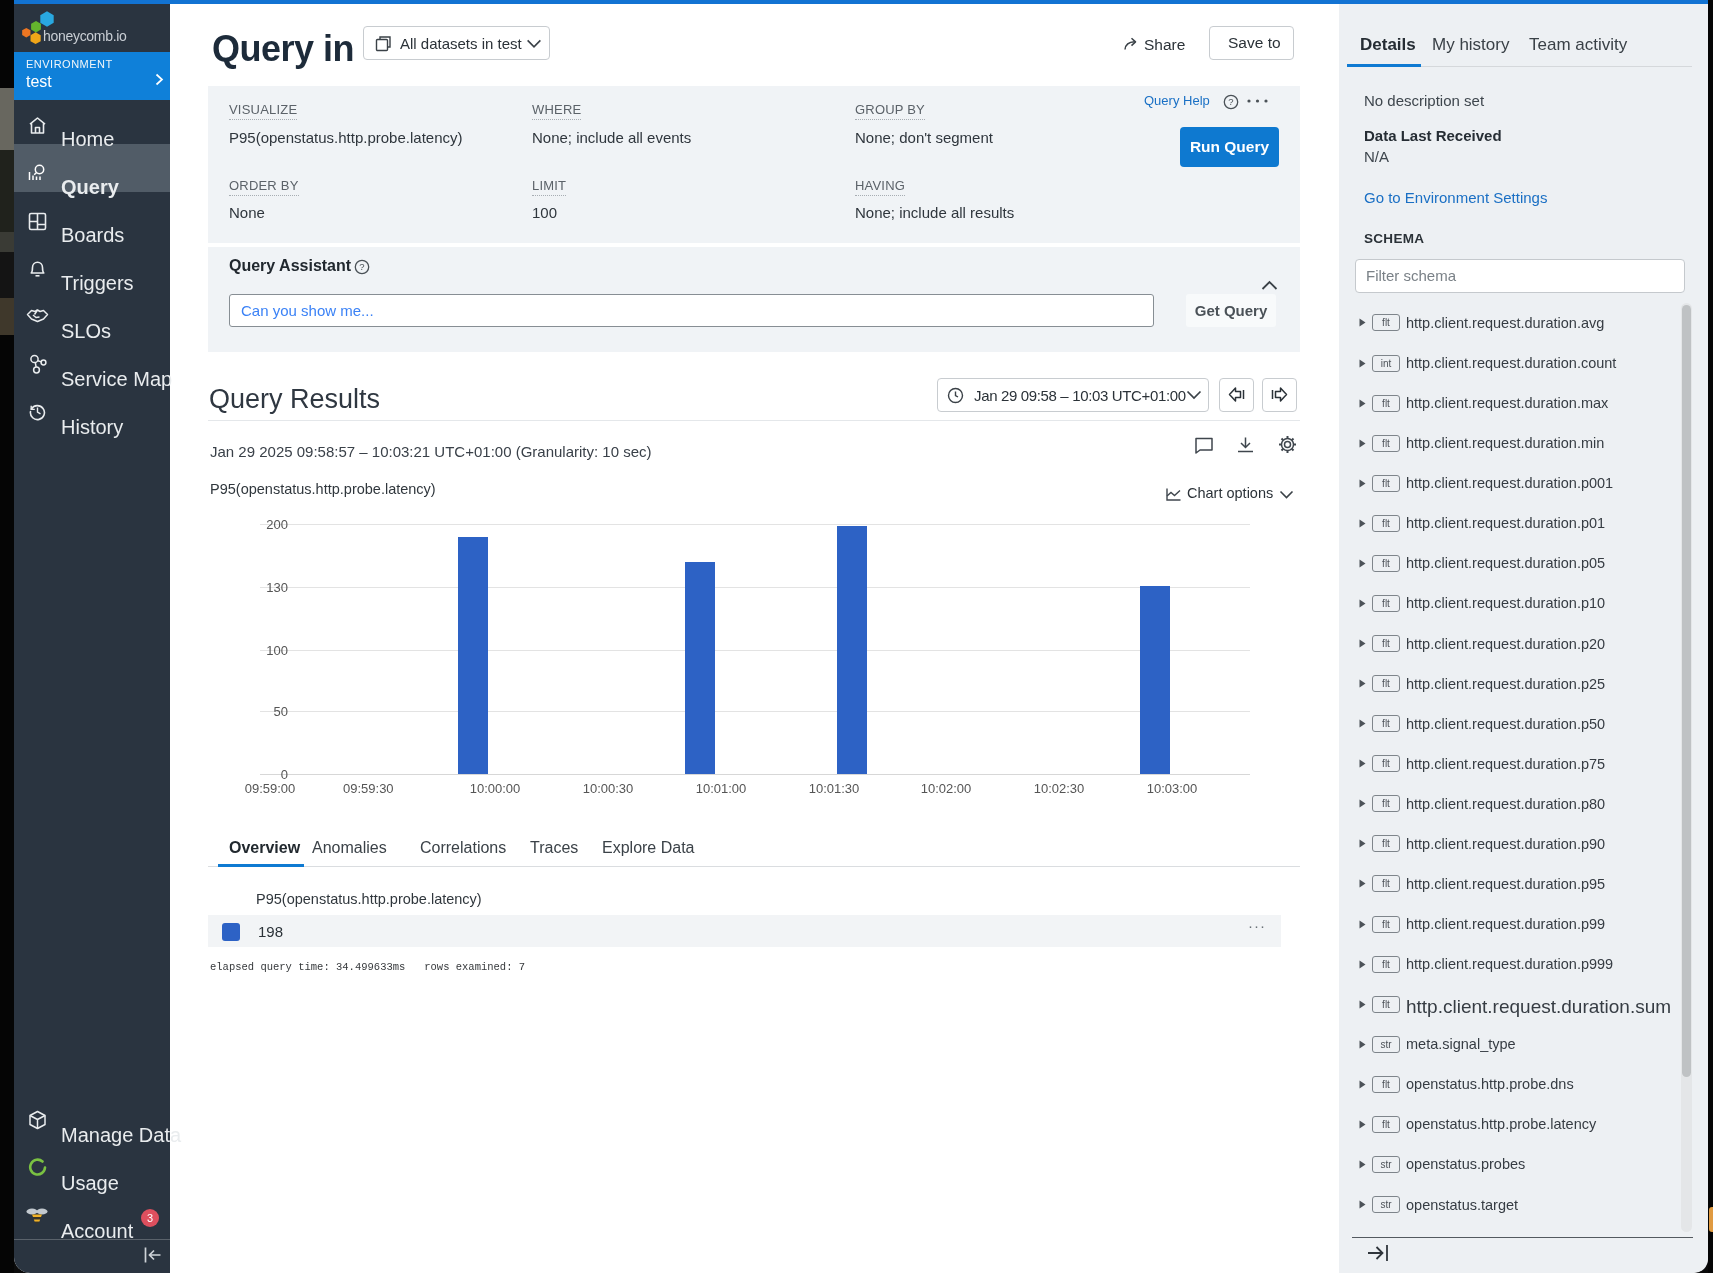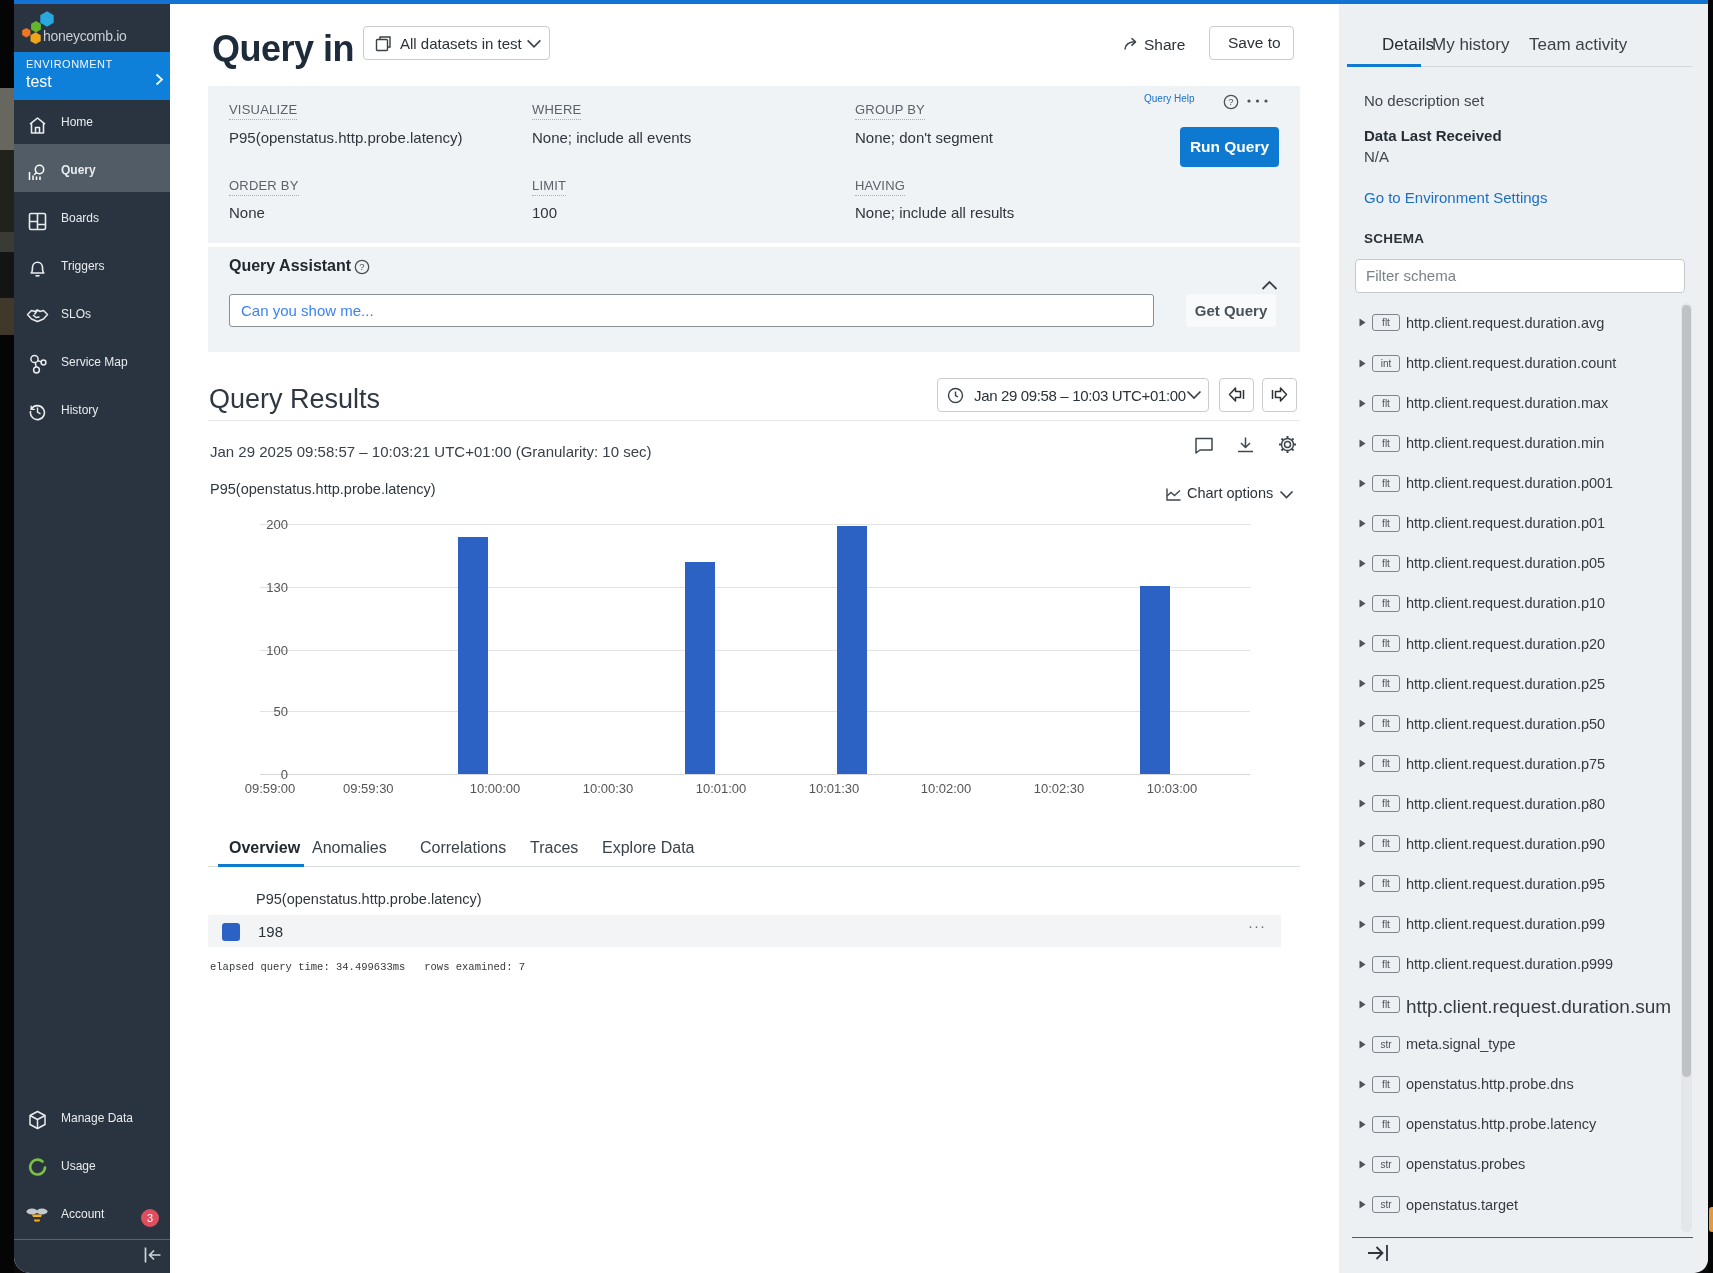--- a/index.html
+++ b/index.html
@@ -3,21 +3,21 @@
 <meta charset="utf-8">
 <style>
   * { margin:0; padding:0; box-sizing:border-box; }
   html,body { width:1713px; height:1273px; background:#0b0b0b; font-family:"Liberation Sans", sans-serif; }
   #page { position:relative; width:1713px; height:1273px; overflow:hidden; }
   .abs { position:absolute; }
   #window { left:14px; top:0; width:1694px; height:1273px; background:#fff; border-radius:0 0 16px 16px; overflow:hidden; }
   .lbl { font-size:13px; color:#5b6269; letter-spacing:.2px; border-bottom:1px dotted #a7adb3; padding-bottom:2px; display:inline-block; }
   .val { font-size:15px; color:#2f363d; }
   .navrow { left:14px; width:156px; height:48px; }
-  .navtxt { left:61px; font-size:12px; color:#e9ecee; }
+  .navtxt { left:61px; font-size:20px; color:#e9ecee;margin-top:13px; }
 </style>
 </head>
 <body>
 <div id="page">
 
   <div class="abs" id="leftstrip" style="left:0;top:0;width:14px;height:1273px;background:#050505;"></div>
   <div class="abs" style="left:0;top:88px;width:14px;height:62px;background:#68675f;"></div>
   <div class="abs" style="left:0;top:150px;width:14px;height:82px;background:#20221c;"></div>
   <div class="abs" style="left:0;top:232px;width:14px;height:20px;background:#3a3b35;"></div>
   <div class="abs" style="left:0;top:252px;width:14px;height:46px;background:#141414;"></div>
@@ -159,21 +159,21 @@
   <div class="abs lbl" style="left:229px;top:178px;">ORDER BY</div>
   <div class="abs val" style="left:229px;top:204px;">None</div>
   <div class="abs lbl" style="left:532px;top:102px;">WHERE</div>
   <div class="abs val" style="left:532px;top:129px;">None; include all events</div>
   <div class="abs lbl" style="left:532px;top:178px;">LIMIT</div>
   <div class="abs val" style="left:532px;top:204px;">100</div>
   <div class="abs lbl" style="left:855px;top:102px;">GROUP BY</div>
   <div class="abs val" style="left:855px;top:129px;">None; don't segment</div>
   <div class="abs lbl" style="left:855px;top:178px;">HAVING</div>
   <div class="abs val" style="left:855px;top:204px;">None; include all results</div>
-  <div class="abs" style="left:1144px;top:93px;font-size:10px;color:#1a70c5;">Query Help</div>
+  <div class="abs" style="left:1144px;top:93px;font-size:13px;color:#1a70c5;">Query Help</div>
   <svg class="abs" style="left:1223px;top:94px;" width="16" height="16" viewBox="0 0 16 16">
       <circle cx="8" cy="8" r="6.7" fill="none" stroke="#4a5157" stroke-width="1.3"></circle>
       <text x="8" y="11.4" font-size="9.5" fill="#4a5157" text-anchor="middle" font-family="Liberation Sans">?</text>
     </svg>
   <svg class="abs" style="left:1247px;top:99px;" width="22" height="4" viewBox="0 0 22 4">
       <g fill="#4a5157">
         <circle cx="2" cy="2" r="1.6"></circle>
         <circle cx="10.5" cy="2" r="1.6"></circle>
         <circle cx="19" cy="2" r="1.6"></circle>
       </g>
@@ -294,21 +294,21 @@
 
   <div class="abs" style="left:256px;top:891px;font-size:14.5px;color:#30373d;">P95(openstatus.http.probe.latency)</div>
   <div class="abs" style="left:208px;top:915px;width:1073px;height:32px;background:#f2f4f6;"></div>
   <div class="abs" style="left:222px;top:923px;width:18px;height:18px;border-radius:3px;background:#2d62c5;"></div>
   <div class="abs" style="left:258px;top:923px;font-size:15px;color:#2b3238;">198</div>
   <div class="abs" style="left:1248px;top:917px;font-size:15px;color:#6a7177;letter-spacing:1px;">···</div>
   <div class="abs" style="left:210px;top:961px;font-size:10.5px;color:#36393c;font-family:'Liberation Mono',monospace;">elapsed query time: 34.499633ms&nbsp;&nbsp;&nbsp;rows examined: 7</div>
 
   <div class="abs" id="rightpanel" style="left:1339px;top:4px;width:369px;height:1269px;background:#edf0f3;border-radius:0 0 14px 0;"></div>
 
-  <div class="abs" style="left:1360px;top:35px;font-size:17px;font-weight:normal;color:#262d34;margin-left:22px;">Details</div>
+  <div class="abs" style="left:1360px;top:35px;font-size:17px;font-weight:bold;color:#262d34;">Details</div>
   <div class="abs" style="left:1432px;top:35px;font-size:17px;color:#3a4147;">My history</div>
   <div class="abs" style="left:1529px;top:35px;font-size:17px;color:#3a4147;">Team activity</div>
   <div class="abs" style="left:1347px;top:66px;width:345px;height:1px;background:#d5d8db;"></div>
   <div class="abs" style="left:1347px;top:64px;width:74px;height:3px;background:#0f7ad2;"></div>
 
   <div class="abs" style="left:1364px;top:92px;font-size:15px;color:#3e464d;">No description set</div>
   <div class="abs" style="left:1364px;top:127px;font-size:15px;font-weight:bold;color:#262d34;">Data Last Received</div>
   <div class="abs" style="left:1364px;top:148px;font-size:15px;color:#3e464d;">N/A</div>
   <div class="abs" style="left:1364px;top:189px;font-size:15px;color:#1a6fc4;">Go to Environment Settings</div>
   <div class="abs" style="left:1364px;top:231px;font-size:13.5px;font-weight:bold;color:#2b3238;letter-spacing:.3px;">SCHEMA</div>

